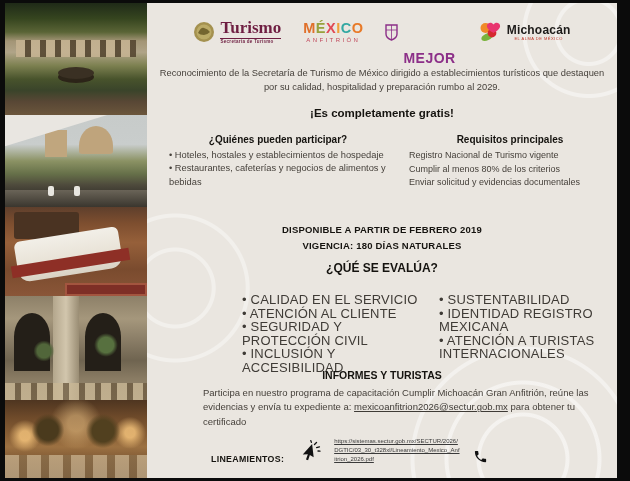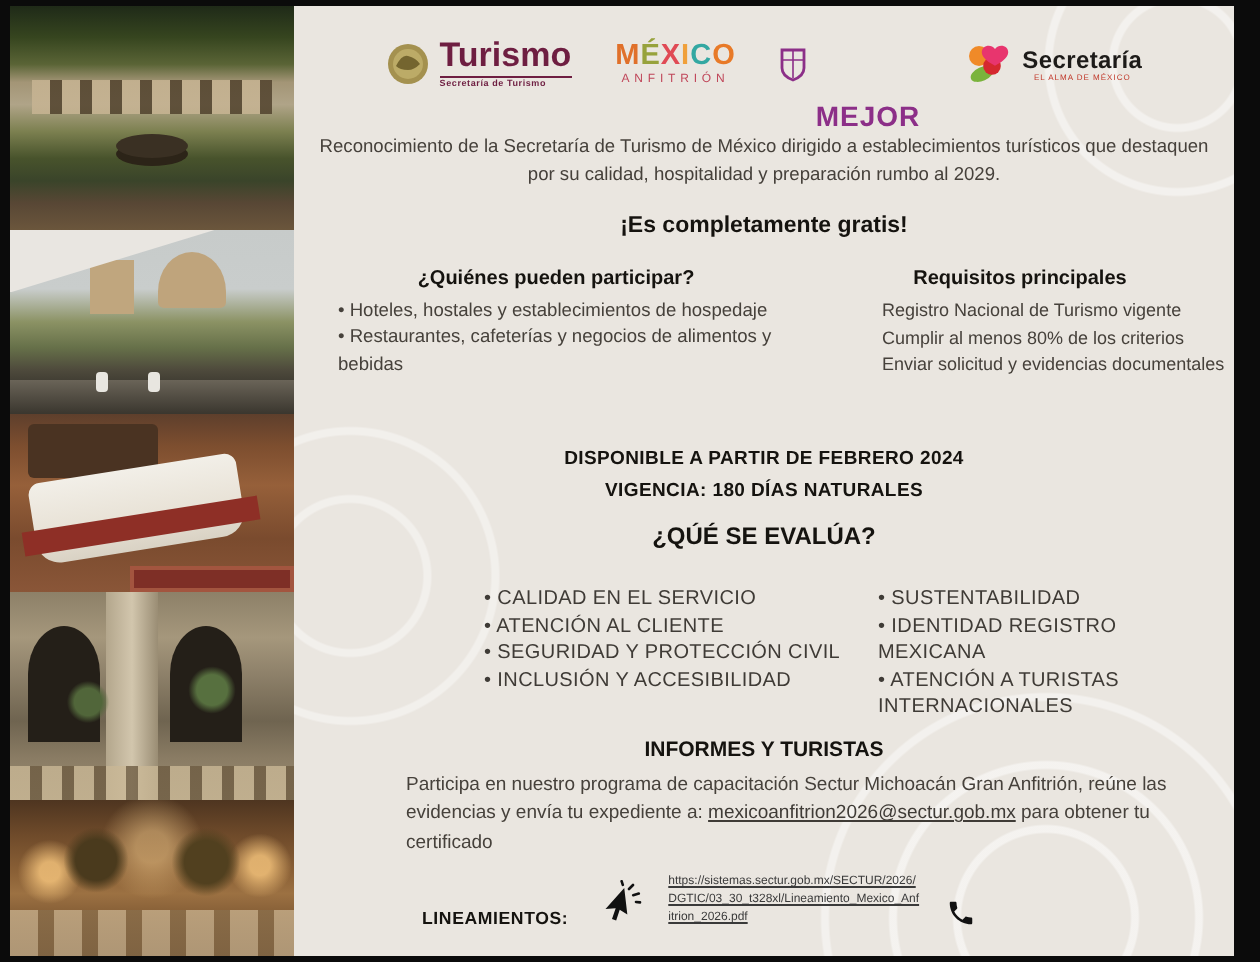--- a/index.html
+++ b/index.html
@@ -44,43 +44,43 @@
       radial-gradient(circle at 94% 6%,transparent 0 30px,rgba(255,255,255,.45) 31px 34px,transparent 35px 62px,rgba(255,255,255,.45) 63px 66px,transparent 67px),
       radial-gradient(circle at 6% 60%,transparent 0 36px,rgba(255,255,255,.4) 37px 40px,transparent 41px 70px,rgba(255,255,255,.4) 71px 74px,transparent 75px),
       #eae6e0;
     color:#46413b;}
   .abs{position:absolute;}
 
   
   .logos{top:5px;left:0;right:0;height:48px;display:flex;align-items:center;justify-content:center;gap:22px;}
   .logo{display:flex;align-items:center;gap:5px;}
   .turismo-text{line-height:1;}
-  .turismo-title{font-family:Liberation Sans, sans-serif;font-weight:bold;font-size:17px;color:#6e1e41;}
+  .turismo-title{font-family:Liberation Serif, serif;font-weight:bold;font-size:17px;color:#6e1e41;}
   .turismo-sub{font-size:4.5px;color:#6e1e41;font-weight:bold;border-top:1px solid #6e1e41;margin-top:2px;padding-top:1px;letter-spacing:.3px;}
   .mex-word{font-weight:bold;font-size:14.5px;letter-spacing:.5px;line-height:1;}
   .mex-sub{font-size:6px;letter-spacing:2.4px;color:#c0475a;text-align:center;margin-top:2px;}
   .mejor-txt{line-height:1;}
   .mejor-small{font-size:4.5px;font-weight:bold;color:#8c2f88;letter-spacing:.4px;}
   .mejor-title{font-size:14px;font-weight:800;color:#8c2f88;letter-spacing:.5px;margin-top:48px;}
   .mich-txt{line-height:1;}
   .mich-title{font-size:12px;font-weight:800;color:#1d1b19;letter-spacing:.2px;}
   .mich-sub{font-size:4px;color:#c0392b;letter-spacing:.5px;margin-top:1px;text-align:center;}
 
   .intro{top:63px;left:10px;right:10px;text-align:center;font-size:9.3px;line-height:1.55;}
   .free{top:104px;left:0;right:0;text-align:center;font-size:11.5px;font-weight:bold;color:#15130f;}
 
   .block-title{font-size:10px;font-weight:bold;color:#15130f;text-align:center;margin-bottom:4px;}
   .participants{left:22px;top:131px;width:218px;}
   .requirements{left:262px;top:131px;width:202px;}
   .li{font-size:9.3px;line-height:1.45;}
-  .req-line{font-size:9px;line-height:1.5;white-space:nowrap;margin-left:32px;}
+  .req-line{font-size:9px;line-height:1.5;white-space:nowrap;}
 
   .avail{top:219px;left:0;right:0;text-align:center;font-size:9.5px;font-weight:bold;color:#15130f;line-height:1.65;letter-spacing:.2px;}
   .eval-title{top:258px;left:0;right:0;text-align:center;font-size:12px;font-weight:800;color:#15130f;}
-  .eval-col{top:290px;font-size:10px;line-height:13.5px;letter-spacing:.2px;color:#3f3b36;}
+  .eval-col{top:290px;font-size:13px;line-height:13.5px;letter-spacing:.2px;color:#3f3b36;}
   .ec1{left:95px;width:182px;}
   .ec2{left:292px;width:168px;}
 
   .reg-title{top:366px;left:0;right:0;text-align:center;font-size:10.5px;font-weight:bold;color:#15130f;}
   .reg-par{top:383px;left:56px;width:410px;font-size:9.5px;line-height:1.5;}
   .email-link{text-decoration:underline;color:#3f3b36;cursor:pointer;}
 
   .footrow{top:434px;left:64px;right:8px;display:flex;align-items:flex-end;gap:13px;}
   .lin-label{font-size:8.8px;font-weight:bold;color:#15130f;letter-spacing:.3px;}
   .url-link{width:126px;font-size:6px;line-height:1.5;color:#3a3a3a;text-decoration:underline;word-break:break-all;cursor:pointer;}
@@ -169,21 +169,21 @@
         <div class="logo">
           <span>
             <svg width="24" height="22" viewBox="0 0 24 22">
               <ellipse cx="9" cy="16" rx="6" ry="3.4" fill="#7ab33c" transform="rotate(-24 9 16)"></ellipse>
               <circle cx="7.5" cy="7" r="5" fill="#f08a28"></circle>
               <circle cx="14" cy="12" r="4.4" fill="#d5282f"></circle>
               <path d="M15.5 3.5 c2.2-3 6.8-1.6 6.6 1.8 c-.2 3-4 5.2-6.6 6.6 c-2.6-1.4-6.4-3.6-6.6-6.6 C8.7 1.9 13.3.5 15.5 3.5 Z" fill="#e8356e"></path>
             </svg>
           </span>
           <span class="mich-txt">
-            <div class="mich-title">Secretaría</div>
+            <div class="mich-title">Michoacán</div>
             <div class="mich-sub">EL ALMA DE MÉXICO</div>
           </span>
         </div>
       </div>
 
       <div class="abs intro">Reconocimiento de la Secretaría de Turismo de México dirigido a establecimientos turísticos que destaquen por su calidad, hospitalidad y preparación rumbo al 2029.</div>
       <div class="abs free">¡Es completamente gratis!</div>
 
       <div class="abs participants">
         <div class="block-title">¿Quiénes pueden participar?</div>
@@ -191,40 +191,40 @@
         <div class="li">• Restaurantes, cafeterías y negocios de alimentos y bebidas</div>
       </div>
       <div class="abs requirements">
         <div class="block-title">Requisitos principales</div>
         <div class="req-line">Registro Nacional de Turismo vigente</div>
         <div class="req-line">Cumplir al menos 80% de los criterios</div>
         <div class="req-line">Enviar solicitud y evidencias documentales</div>
       </div>
 
       <div class="abs avail">
-        <div>DISPONIBLE A PARTIR DE FEBRERO 2024</div>
+        <div>DISPONIBLE A PARTIR DE FEBRERO 2019</div>
         <div>VIGENCIA: 180 DÍAS NATURALES</div>
       </div>
 
       <div class="abs eval-title">¿QÚÉ SE EVALÚA?</div>
       <div class="abs eval-col ec1">
         <div>• CALIDAD EN EL SERVICIO</div>
         <div>• ATENCIÓN AL CLIENTE</div>
         <div>• SEGURIDAD Y PROTECCIÓN CIVIL</div>
         <div>• INCLUSIÓN Y ACCESIBILIDAD</div>
       </div>
       <div class="abs eval-col ec2">
         <div>• SUSTENTABILIDAD</div>
         <div>• IDENTIDAD REGISTRO MEXICANA</div>
         <div>• ATENCIÓN A TURISTAS INTERNACIONALES</div>
       </div>
 
       <div class="abs reg-title">INFORMES Y TURISTAS</div>
       <div class="abs reg-par">
-        <span>Participa en nuestro programa de capacitación Sectur Michoacán Gran Anfitrión, reúne las evidencias y envía tu expediente a: </span><span class="email-link">mexicoanfitrion2026@sectur.gob.mx</span><span> para obtener tu certificado</span>
+        <span>Participa en nuestro programa de capacitación Cumplir Michoacán Gran Anfitrión, reúne las evidencias y envía tu expediente a: </span><span class="email-link">mexicoanfitrion2026@sectur.gob.mx</span><span> para obtener tu certificado</span>
       </div>
 
       <div class="abs footrow">
         <div class="lin-label">LINEAMIENTOS:</div>
         <span>
           <svg width="24" height="24" viewBox="0 0 24 24">
             <g transform="rotate(42 12 12)">
               <path d="M9 4 L9 18 L12.6 14.4 L14.8 19.6 L16.8 18.7 L14.6 13.6 L19 12.8 Z" fill="#111"></path>
             </g>
             <path d="M17.5 4.5 L19.5 2.5 M19.6 7.6 L22.4 6.8 M14.4 2.4 L13.8 0.6 M21 11 L23 11.2" stroke="#111" stroke-width="1.3" fill="none" stroke-linecap="round"></path>

